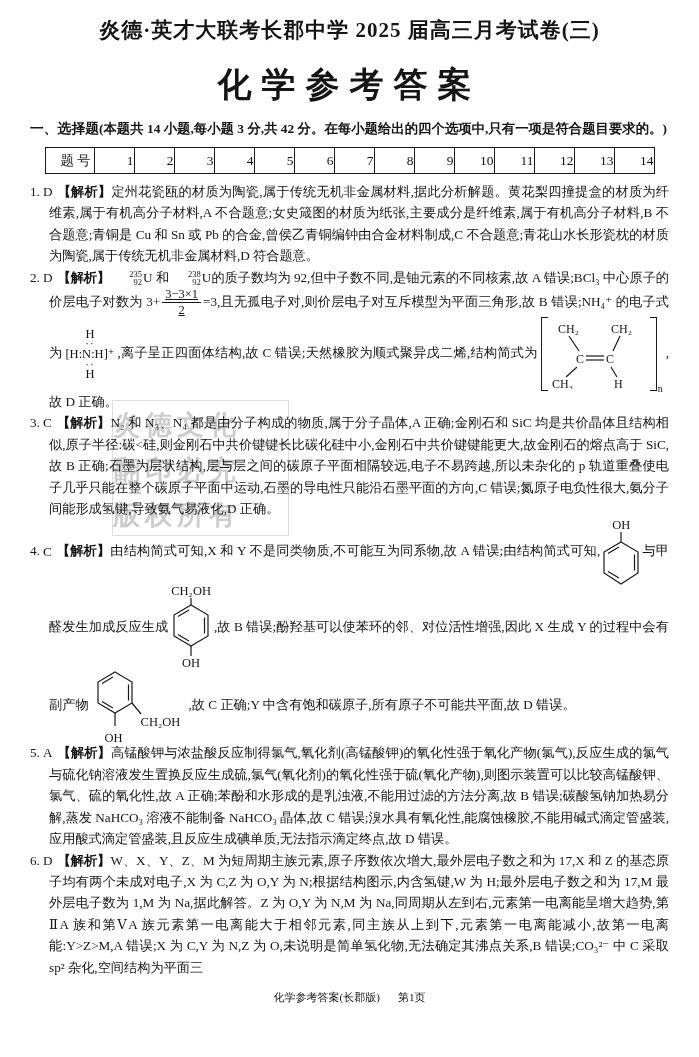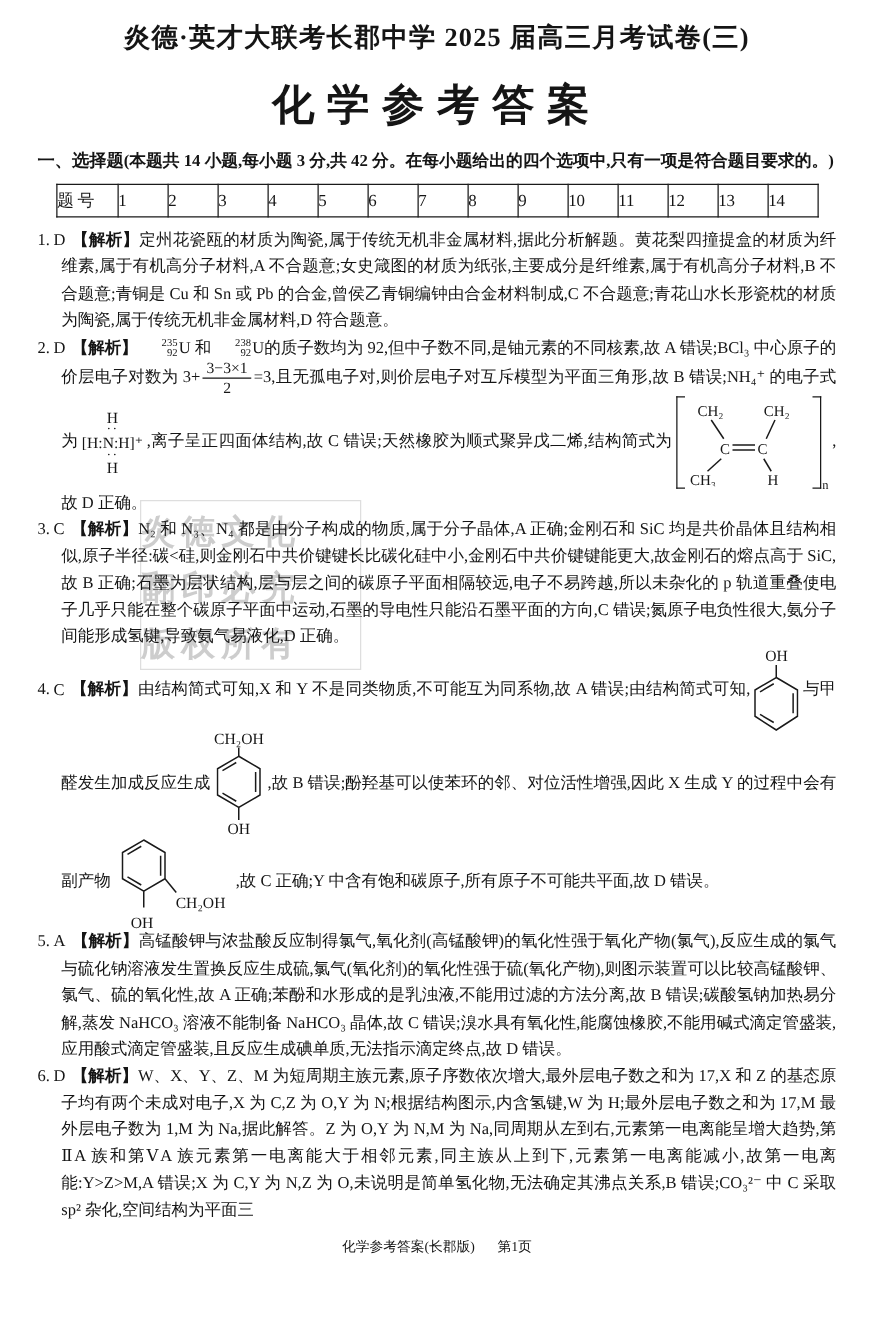--- a/index.html
+++ b/index.html
@@ -15,36 +15,36 @@
     border:1px solid rgba(160,160,160,0.35); padding-top:2px;
   }
   .watermark div { line-height:45px; }
   .page { position:relative; z-index:1; width:699px; padding:16px 30px 0 30px; }
   .exam-title { text-align:center; font-size:21px; font-weight:bold; letter-spacing:1px; line-height:28px; }
   .main-title { text-align:center; font-size:34px; font-weight:bold; letter-spacing:10px; margin-top:24px; line-height:34px; }
   .section-head { margin-top:17px; font-size:13.4px; line-height:19px;font-weight:bold; }
   .section-head b { font-size:13.8px; }
   table.ans { border-collapse:collapse; margin:9px auto 0 auto; }
   table.ans td {
-    border:1.6px solid #1a1a1a; text-align:left; vertical-align:middle;
+    border:1.6px solid #1a1a1a; text-align:right; vertical-align:middle;
     font-size:13.5px; width:40px; height:25px; line-height:25px;
   }
   table.ans td.lbl { width:49px; letter-spacing:3px; }
   .items { margin-top:7px; }
   .item {
     font-size:13.2px; line-height:21.4px; text-align:justify;
     padding-left:19px; text-indent:-19px; color:#151515;
   }
   .ians { margin:0 5px 0 3px; }
   b.itag { font-weight:bold; }
   
   .iso { display:inline-block; text-indent:0; vertical-align:-3px; text-align:right; font-size:8.5px; line-height:7.5px; margin:0 1px 0 19px; }
   .iso span { display:block; }
   
-  .frac { display:inline-block; text-indent:0; vertical-align:middle; text-align:center; font-size:12.5px; line-height:13px; margin:0 2px; }
+  .frac { display:inline-block; text-indent:0; vertical-align:middle; text-align:center; font-size:12.5px; line-height:13px; margin:0 2px;text-decoration:underline; }
   .frac .num { display:block; border-bottom:1px solid #151515; padding:0 3px 1px 3px; }
   .frac .den { display:block; padding-top:1px; }
   
   .lewis { display:inline-flex; text-indent:0; flex-direction:column; align-items:center; vertical-align:middle; margin:0 3px; }
   .lewis .lw-h { font-size:12.5px; line-height:12px; }
   .lewis .lw-dots { font-size:11px; line-height:7px; letter-spacing:1px; }
   .lewis .lw-mid { font-size:12.5px; line-height:14px; }
   
   .rubber { display:inline-flex; text-indent:0; align-items:stretch; vertical-align:middle; margin:0 3px; }
   .bracket { width:7px; border:1.6px solid #1a1a1a; }

